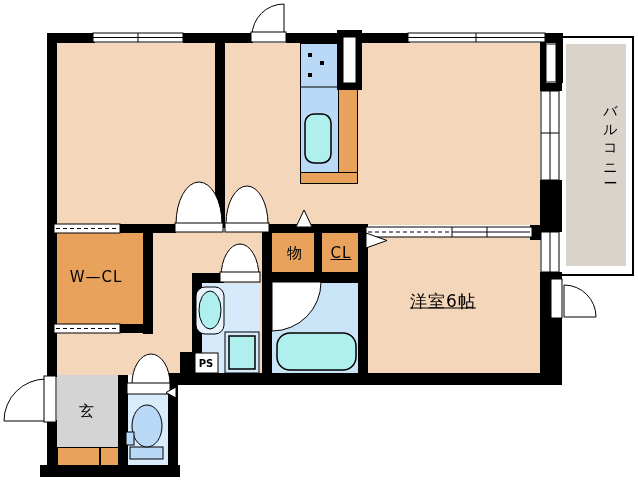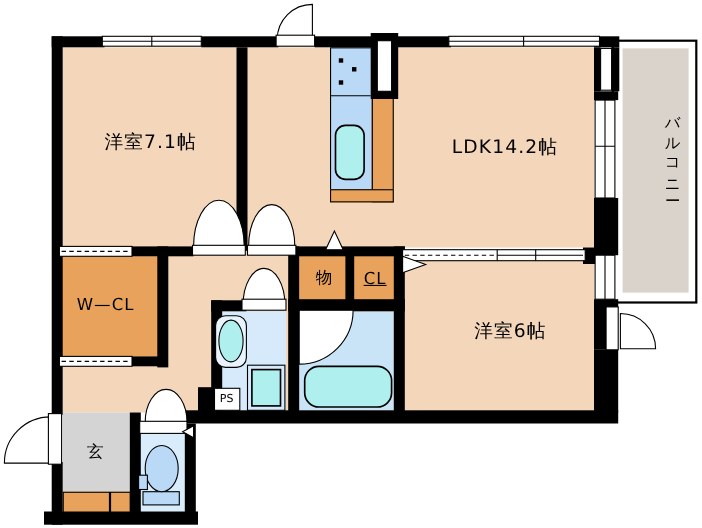--- a/index.html
+++ b/index.html
@@ -5,21 +5,21 @@
   html,body{margin:0;padding:0;background:#ffffff;}
   #stage{position:relative;width:638px;height:480px;background:#ffffff;overflow:hidden;
          font-family:"DejaVu Sans",sans-serif;}
   .abs{position:absolute;}
   .wall{position:absolute;background:#000000;}
   .floor{position:absolute;background:#f4d6ba;}
   .label{position:absolute;transform:translate(-50%,-50%);color:#000;white-space:nowrap;
          font-weight:500;letter-spacing:1px;}
   .lab-lg{font-size:17px;}
   .lab-md{font-size:15px;}
-  .lab-sm{font-size:10px;letter-spacing:0;}
+  .lab-sm{font-size:10px;letter-spacing:0;font-weight:bold;}
   #balcony-label{transform:translate(-50%,0);writing-mode:vertical-rl;letter-spacing:4px;
                  font-size:14px;}
   svg{position:absolute;left:0;top:0;}
 </style>
 </head>
 <body>
 
 <div id="stage">
 
   <div class="floor" style="left:57px;top:43px;width:483px;height:182px;"></div>
@@ -176,23 +176,21 @@
 
     <g>
       <rect x="130" y="447" width="33" height="12" fill="#b9d9f7" stroke="#000"></rect>
       <ellipse cx="147" cy="426" rx="15" ry="21" fill="#b9d9f7" stroke="#000"></ellipse>
       <rect x="126" y="432" width="8" height="13" fill="#b9d9f7" stroke="#000"></rect>
     </g>
 
     <rect x="195" y="353" width="23" height="20" fill="#fff" stroke="#000"></rect>
   </svg>
 
-  <div class="label lab-lg" style="left:137px;top:129px;">洋室7.1帖</div>
-  <div class="label lab-lg" style="left:459px;top:134px;">LDK14.2帖</div>
-  <div class="label lab-lg" style="left:464px;top:301px;">洋室6帖</div>
+  <div class="label lab-lg" style="left:443px;top:301px;text-decoration:underline;">洋室6帖</div>
   <div class="label lab-md" style="left:96px;top:277px;">W—CL</div>
   <div class="label lab-md" style="left:295px;top:253px;">物</div>
   <div class="label lab-md" style="left:341px;top:253px;text-decoration:underline;">CL</div>
   <div class="label lab-md" style="left:87px;top:411px;">玄</div>
   <div class="label lab-sm" style="left:206px;top:363px;">PS</div>
   <div class="label" id="balcony-label" style="left:611px;top:95px;">バルコニー</div>
 
 </div>
 
 </body></html>

